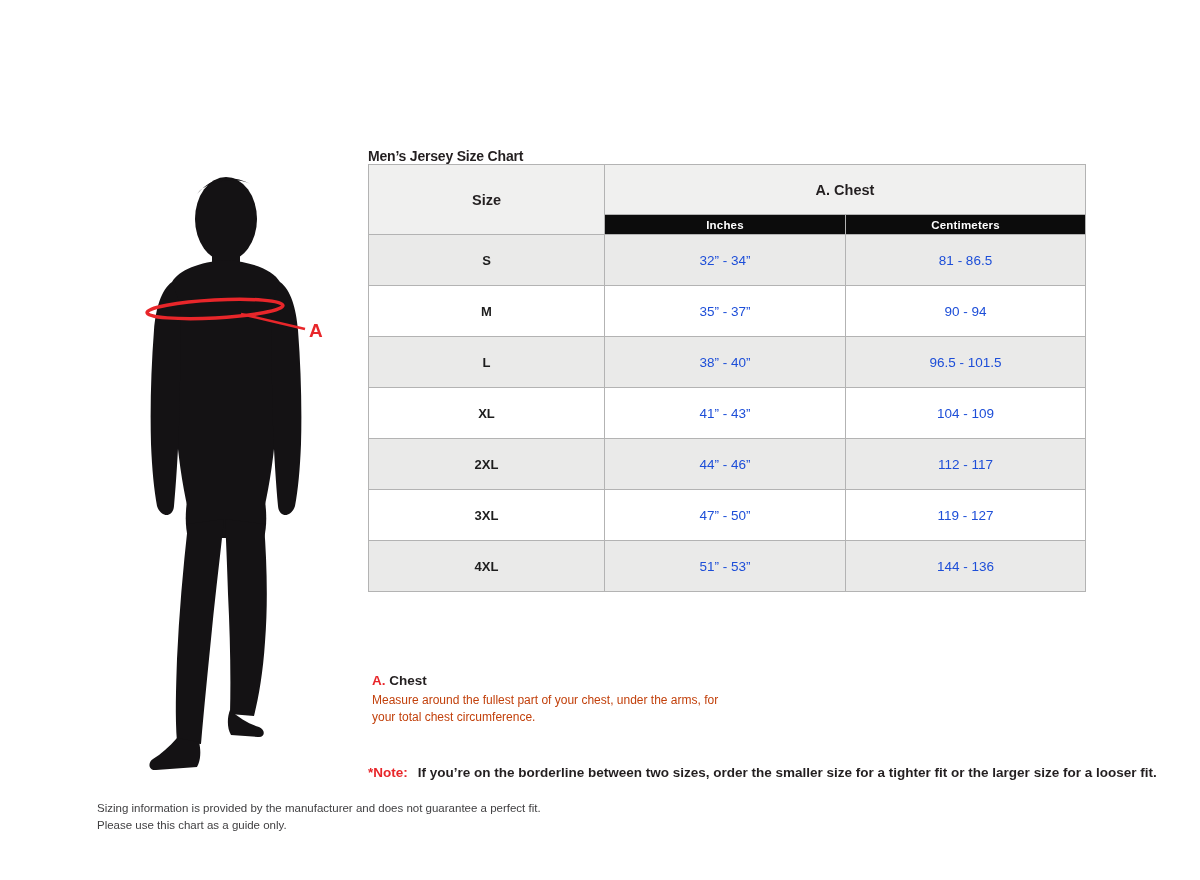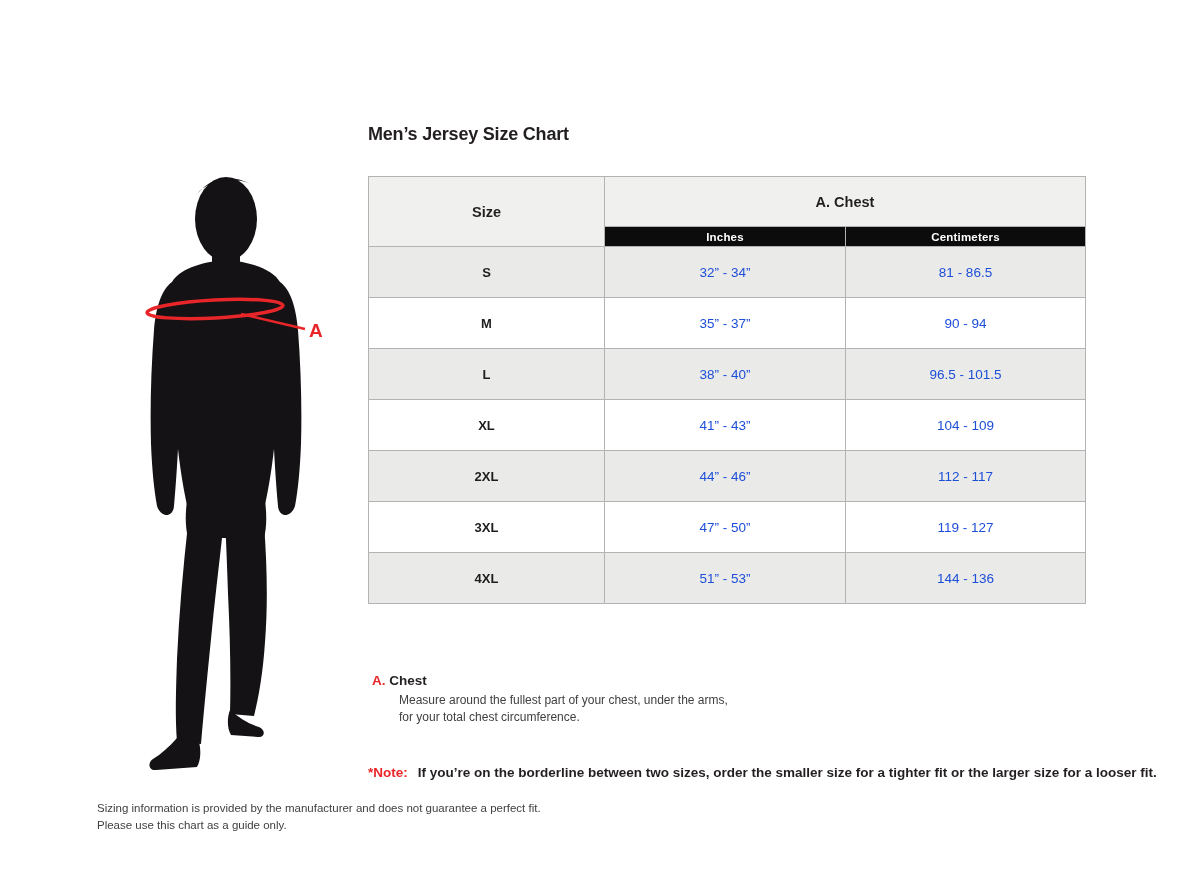--- a/index.html
+++ b/index.html
@@ -12,40 +12,40 @@
   .logo-icon { width:64px; height:62px; }
   .logo-text { font-size:46px; font-weight:700; font-style:italic; letter-spacing:-1px;
                color:#231f20; margin-left:2px; transform:scaleY(0.92); }
   .tm-dot { width:4px; height:4px; background:#231f20; align-self:flex-end; margin:0 0 12px 2px; }
 
   
   .figure { position:absolute; left:133px; top:164px; width:195px; height:615px; }
   .figure svg { width:100%; height:100%; display:block; }
 
   
-  .title { position:absolute; left:368px; top:124px; font-size:18px; font-weight:700; letter-spacing:-0.2px; }
+  .title { position:absolute; left:368px; top:148px; font-size:14px; font-weight:700; letter-spacing:-0.2px; }
 
-  table.size-table { position:absolute; left:368px; top:176px; width:717px;
+  table.size-table { position:absolute; left:368px; top:164px; width:717px;
                      border-collapse:collapse; table-layout:fixed; }
   .size-table th, .size-table td { border:1px solid #b3b3b3; text-align:center; vertical-align:middle; }
   .size-table col.c1 { width:236px; } .size-table col.c2 { width:241px; } .size-table col.c3 { width:240px; }
   .th-main { background:#f0f0ef; font-size:14.5px; font-weight:700; height:50px; }
   th.size-head { height:70px; }
   tr.black-bar th { background:#0c0c0c; color:#fff; font-size:11.5px; font-weight:700; height:20px; letter-spacing:0.2px;text-align:center; }
   .size-table tbody tr { height:51px; background:#fff; }
   .size-table tbody tr.alt { background:#eaeae9; }
   .size-table tbody td { font-size:13.5px; color:#1d4ed8; }
   .size-table tbody td.size-cell { font-weight:700; font-size:13px; color:#1d1d1d; }
 
   
   .measure-title { position:absolute; left:368px; top:636px; font-size:18px; font-weight:700; letter-spacing:-0.2px; }
   .measure-item { position:absolute; left:372px; top:673px; width:370px; }
   .measure-heading { font-size:13.5px; font-weight:700; }
   .measure-heading .red { color:#e8262a; }
-  .measure-desc { margin-top:4px; font-size:12px; line-height:1.45; color:#404040;margin-left:27px; }
+  .measure-desc { margin-top:4px; font-size:12px; line-height:1.45; color:#c2410c; }
 
   .note { position:absolute; left:368px; top:765px; font-size:13.5px; font-weight:700; }
   .note .red { color:#e8262a; margin-right:10px; }
 
   
   .disclaimer { position:absolute; left:97px; top:800px; font-size:11.5px; color:#414042; line-height:1.5; }
 </style>
 </head>
 <body>
 

